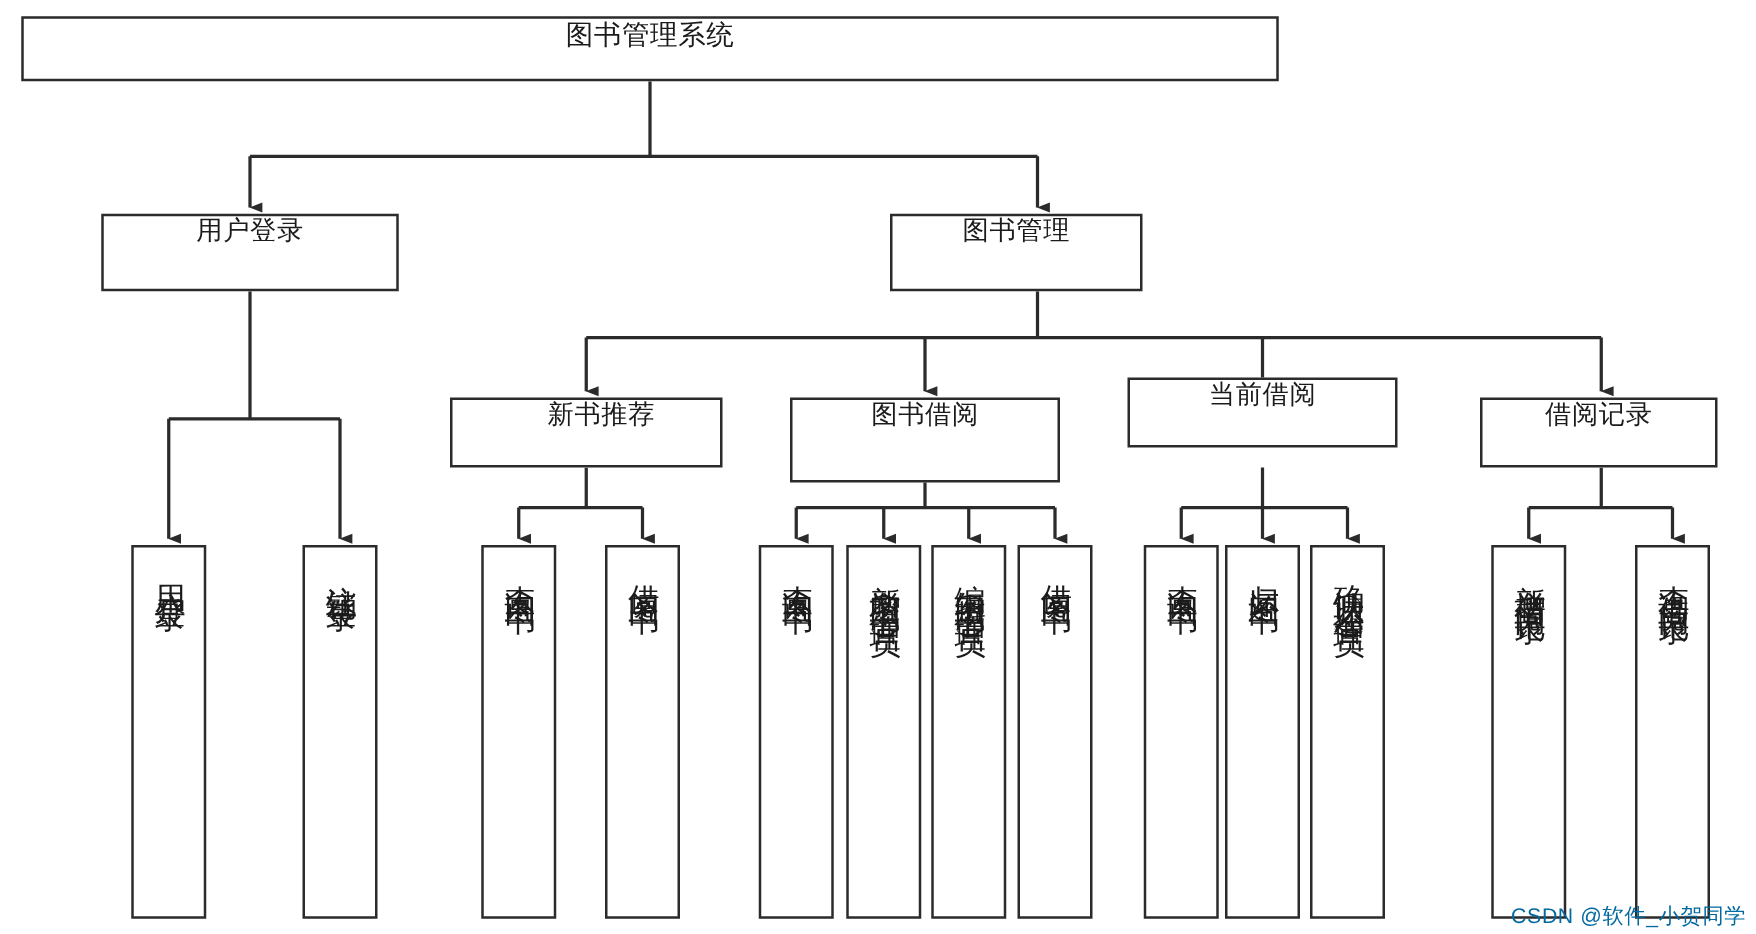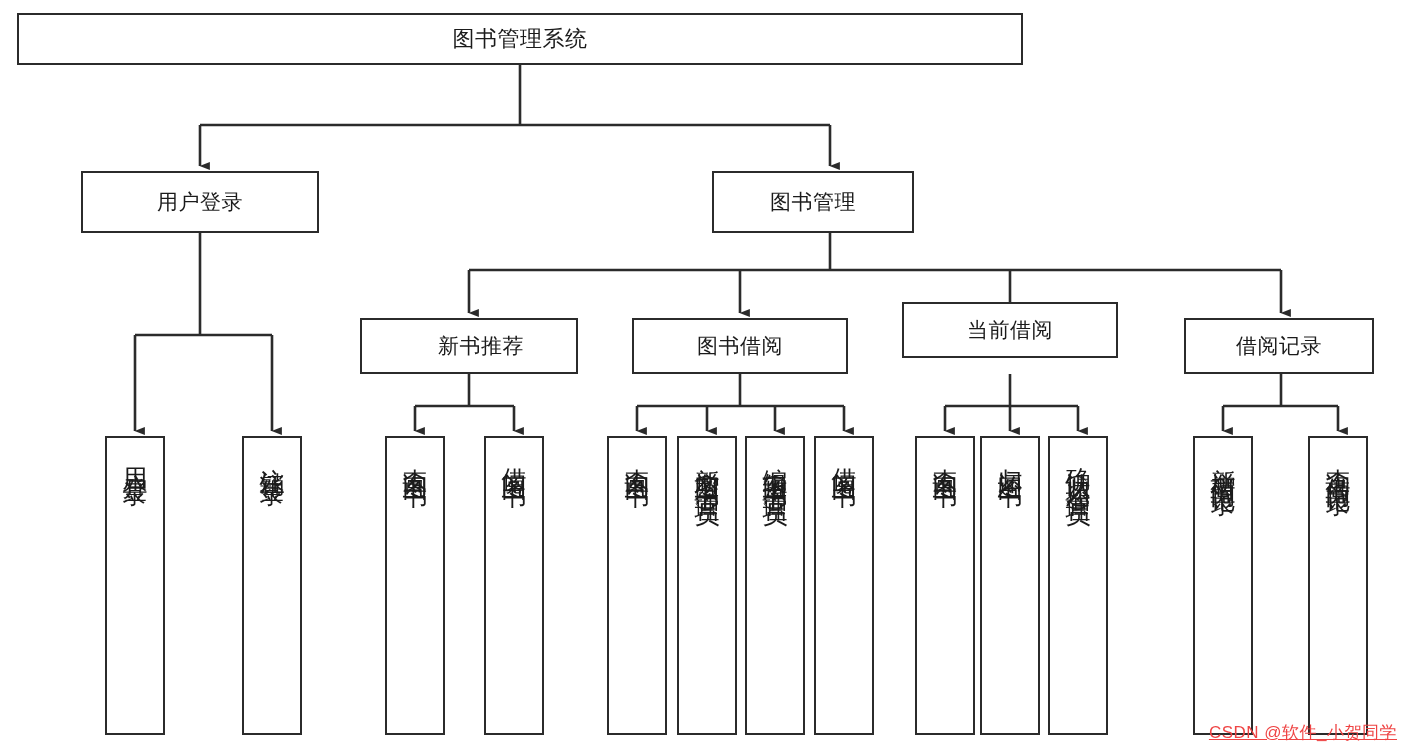--- a/index.html
+++ b/index.html
@@ -21,21 +21,20 @@
     width:1405px;
     height:747px;
     pointer-events:none;
   }
   .node{
     position:absolute;
     box-sizing:border-box;
     border:2px solid #2b2b2b;
     background:#ffffff;
     display:flex;
-    align-items:center;
     justify-content:center;
     color:#1b1b1b;
   }
   .node .lbl{
     display:block;
     text-align:center;
     line-height:1.18;
     letter-spacing:0.5px;
   }
   
@@ -56,25 +55,24 @@
     font-size:25px;
     line-height:1.0;
     letter-spacing:5px;
     white-space:nowrap;
   }
   #watermark{
     position:absolute;
     right:8px;
     bottom:3px;
     font-size:17px;
-    color:#ef4444;
+    color:#0369a1;
     letter-spacing:0.5px;
     white-space:nowrap;
     user-select:none;
-    text-decoration:underline;
   }
 </style>
 </head>
 <body>
 
 <div id="canvas">
 
   <svg id="edges" viewBox="0 0 1405 747" width="1405" height="747">
     <defs>
       <marker id="arr" viewBox="0 0 10 12" refX="5" refY="11" markerWidth="9" markerHeight="11" orient="auto-start-reverse" markerUnits="userSpaceOnUse">
@@ -132,21 +130,21 @@
   <div class="node h" style="left:81px;top:171px;width:238px;height:62px;">
     <span class="lbl">用户登录</span>
   </div>
   <div class="node h" style="left:712px;top:171px;width:202px;height:62px;">
     <span class="lbl">图书管理</span>
   </div>
 
   <div class="node h" style="left:360px;top:318px;width:218px;height:56px;padding-left:24px;">
     <span class="lbl">新书推荐</span>
   </div>
-  <div class="node h" style="left:632px;top:318px;width:216px;height:56px;">
+  <div class="node h" style="left:632px;top:318px;width:216px;height:68px;">
     <span class="lbl">图书借阅</span>
   </div>
   <div class="node h" style="left:902px;top:302px;width:216px;height:56px;">
     <span class="lbl">当前借阅</span>
   </div>
   <div class="node h" style="left:1172px;top:318px;width:190px;height:56px;margin-left:12px;">
     <span class="lbl">借阅记录</span>
   </div>
 
   <div class="node v" style="left:105px;top:436px;width:60px;height:299px;">

